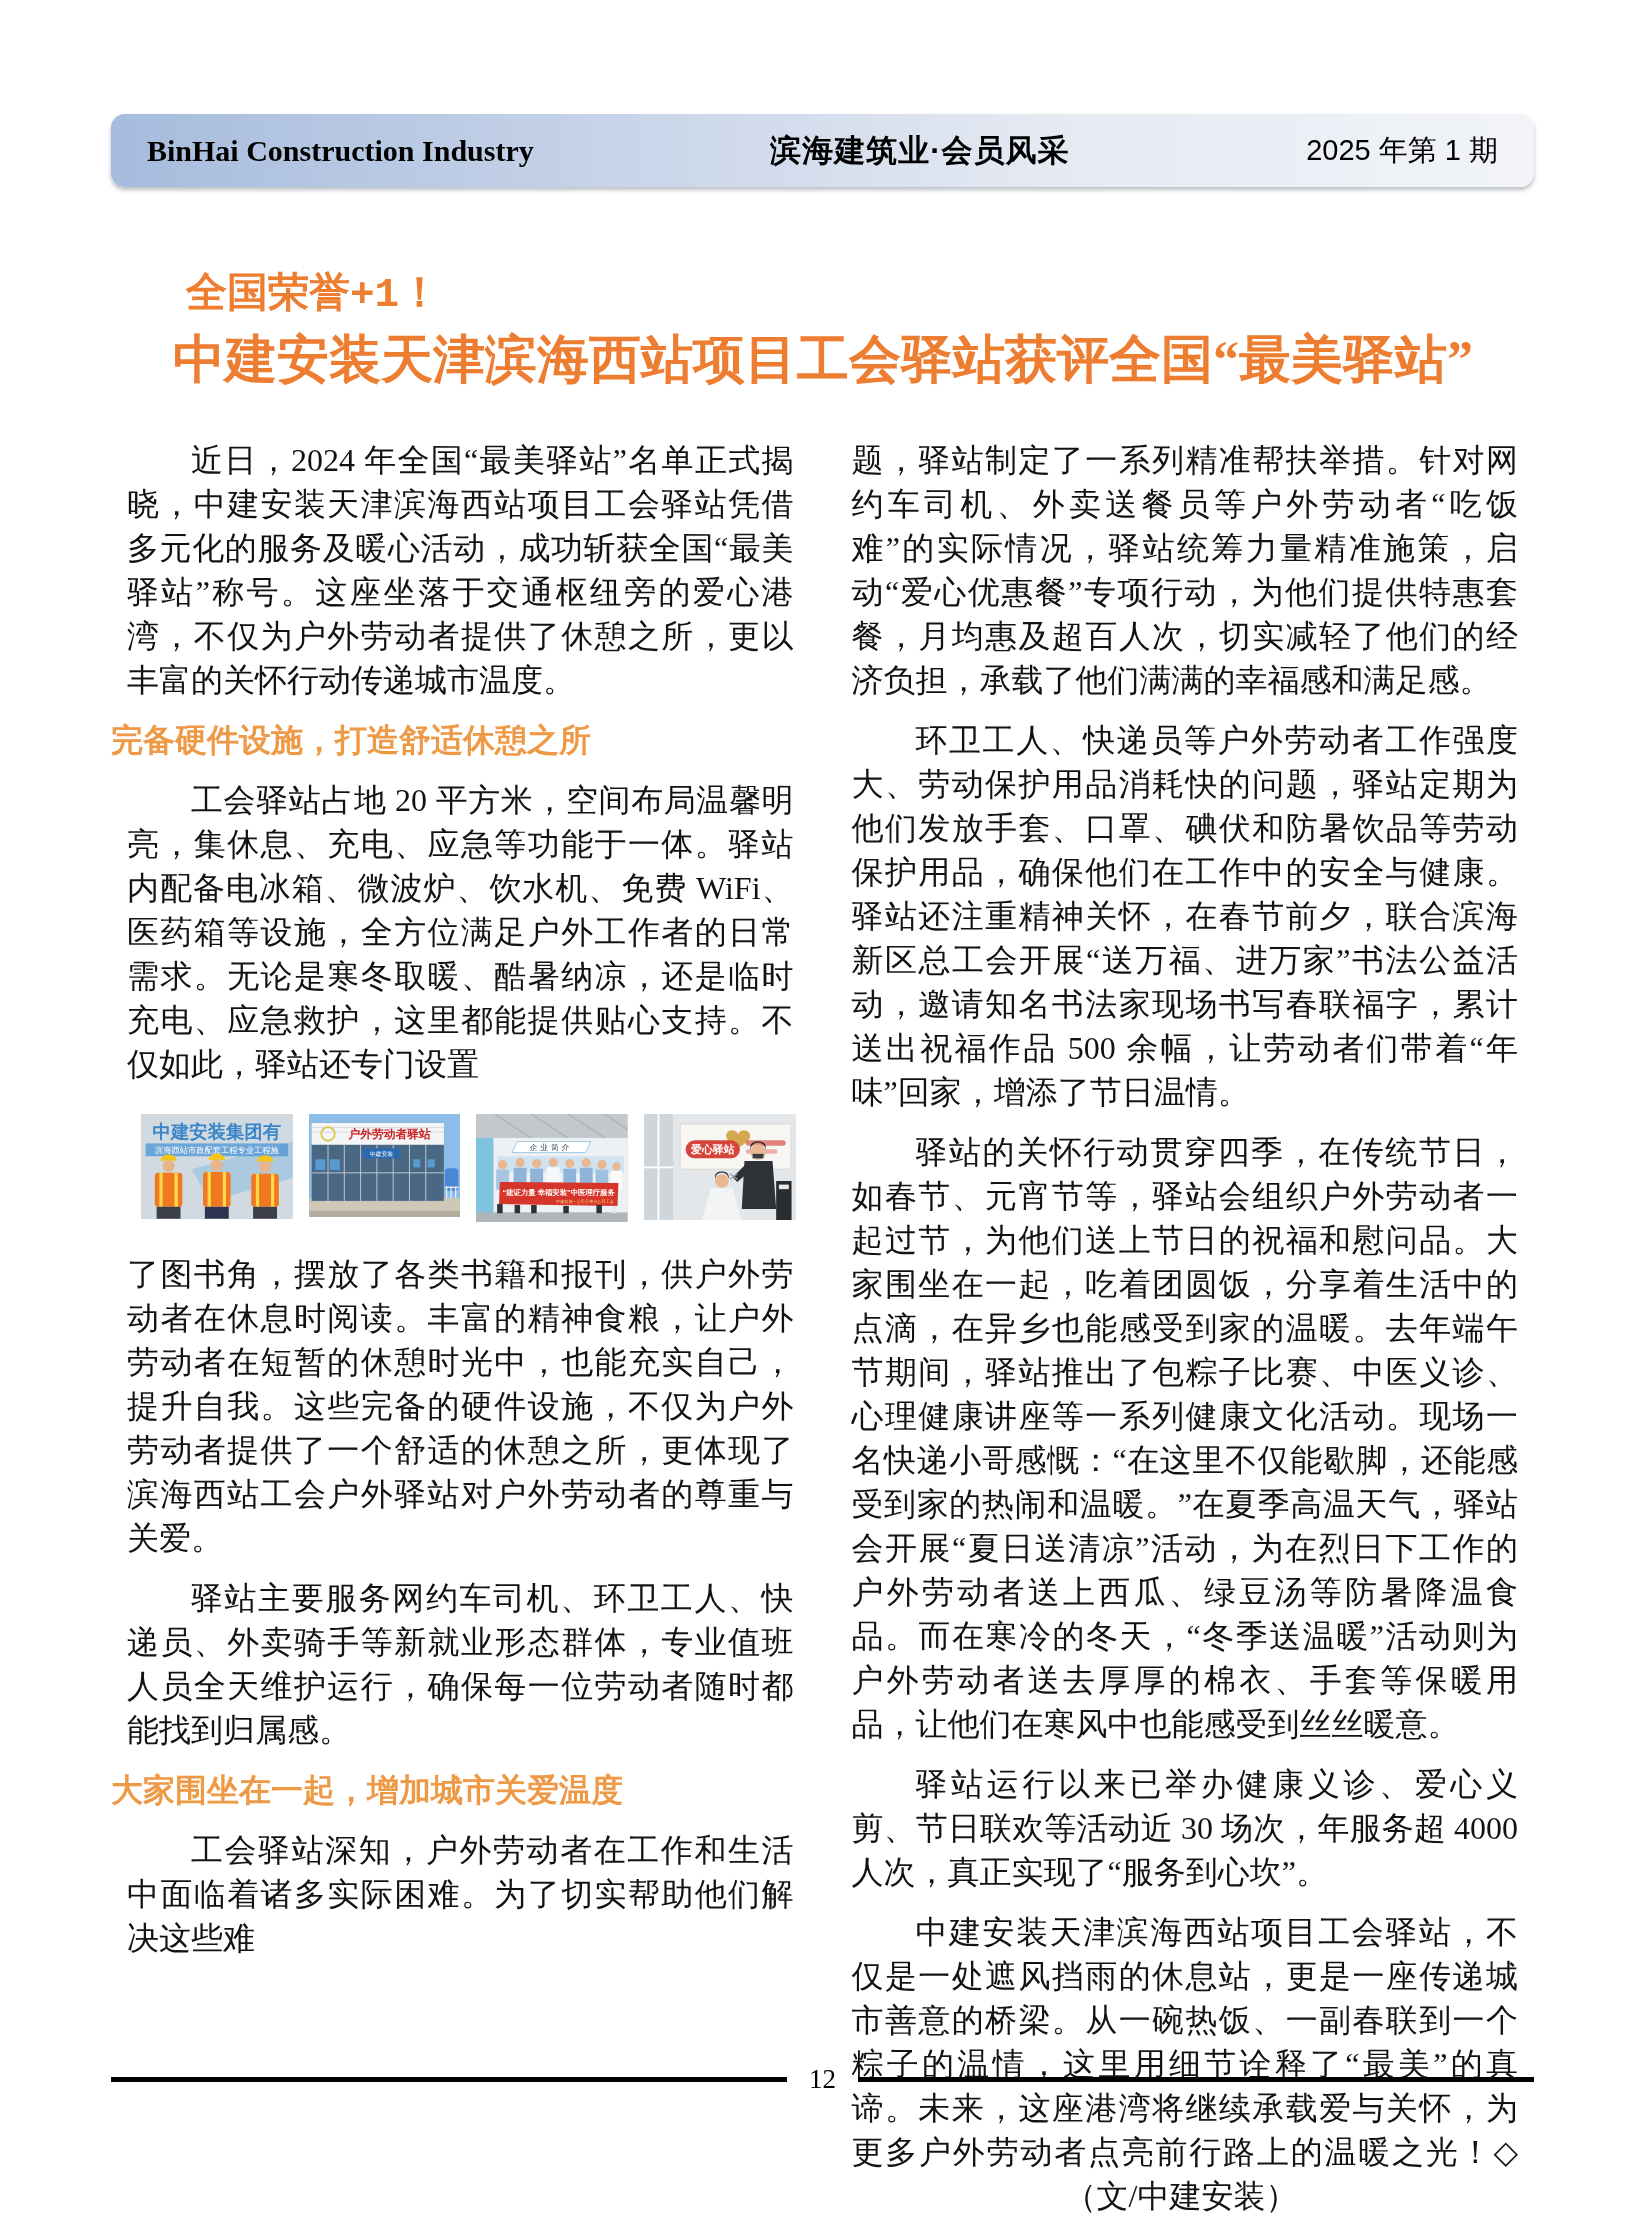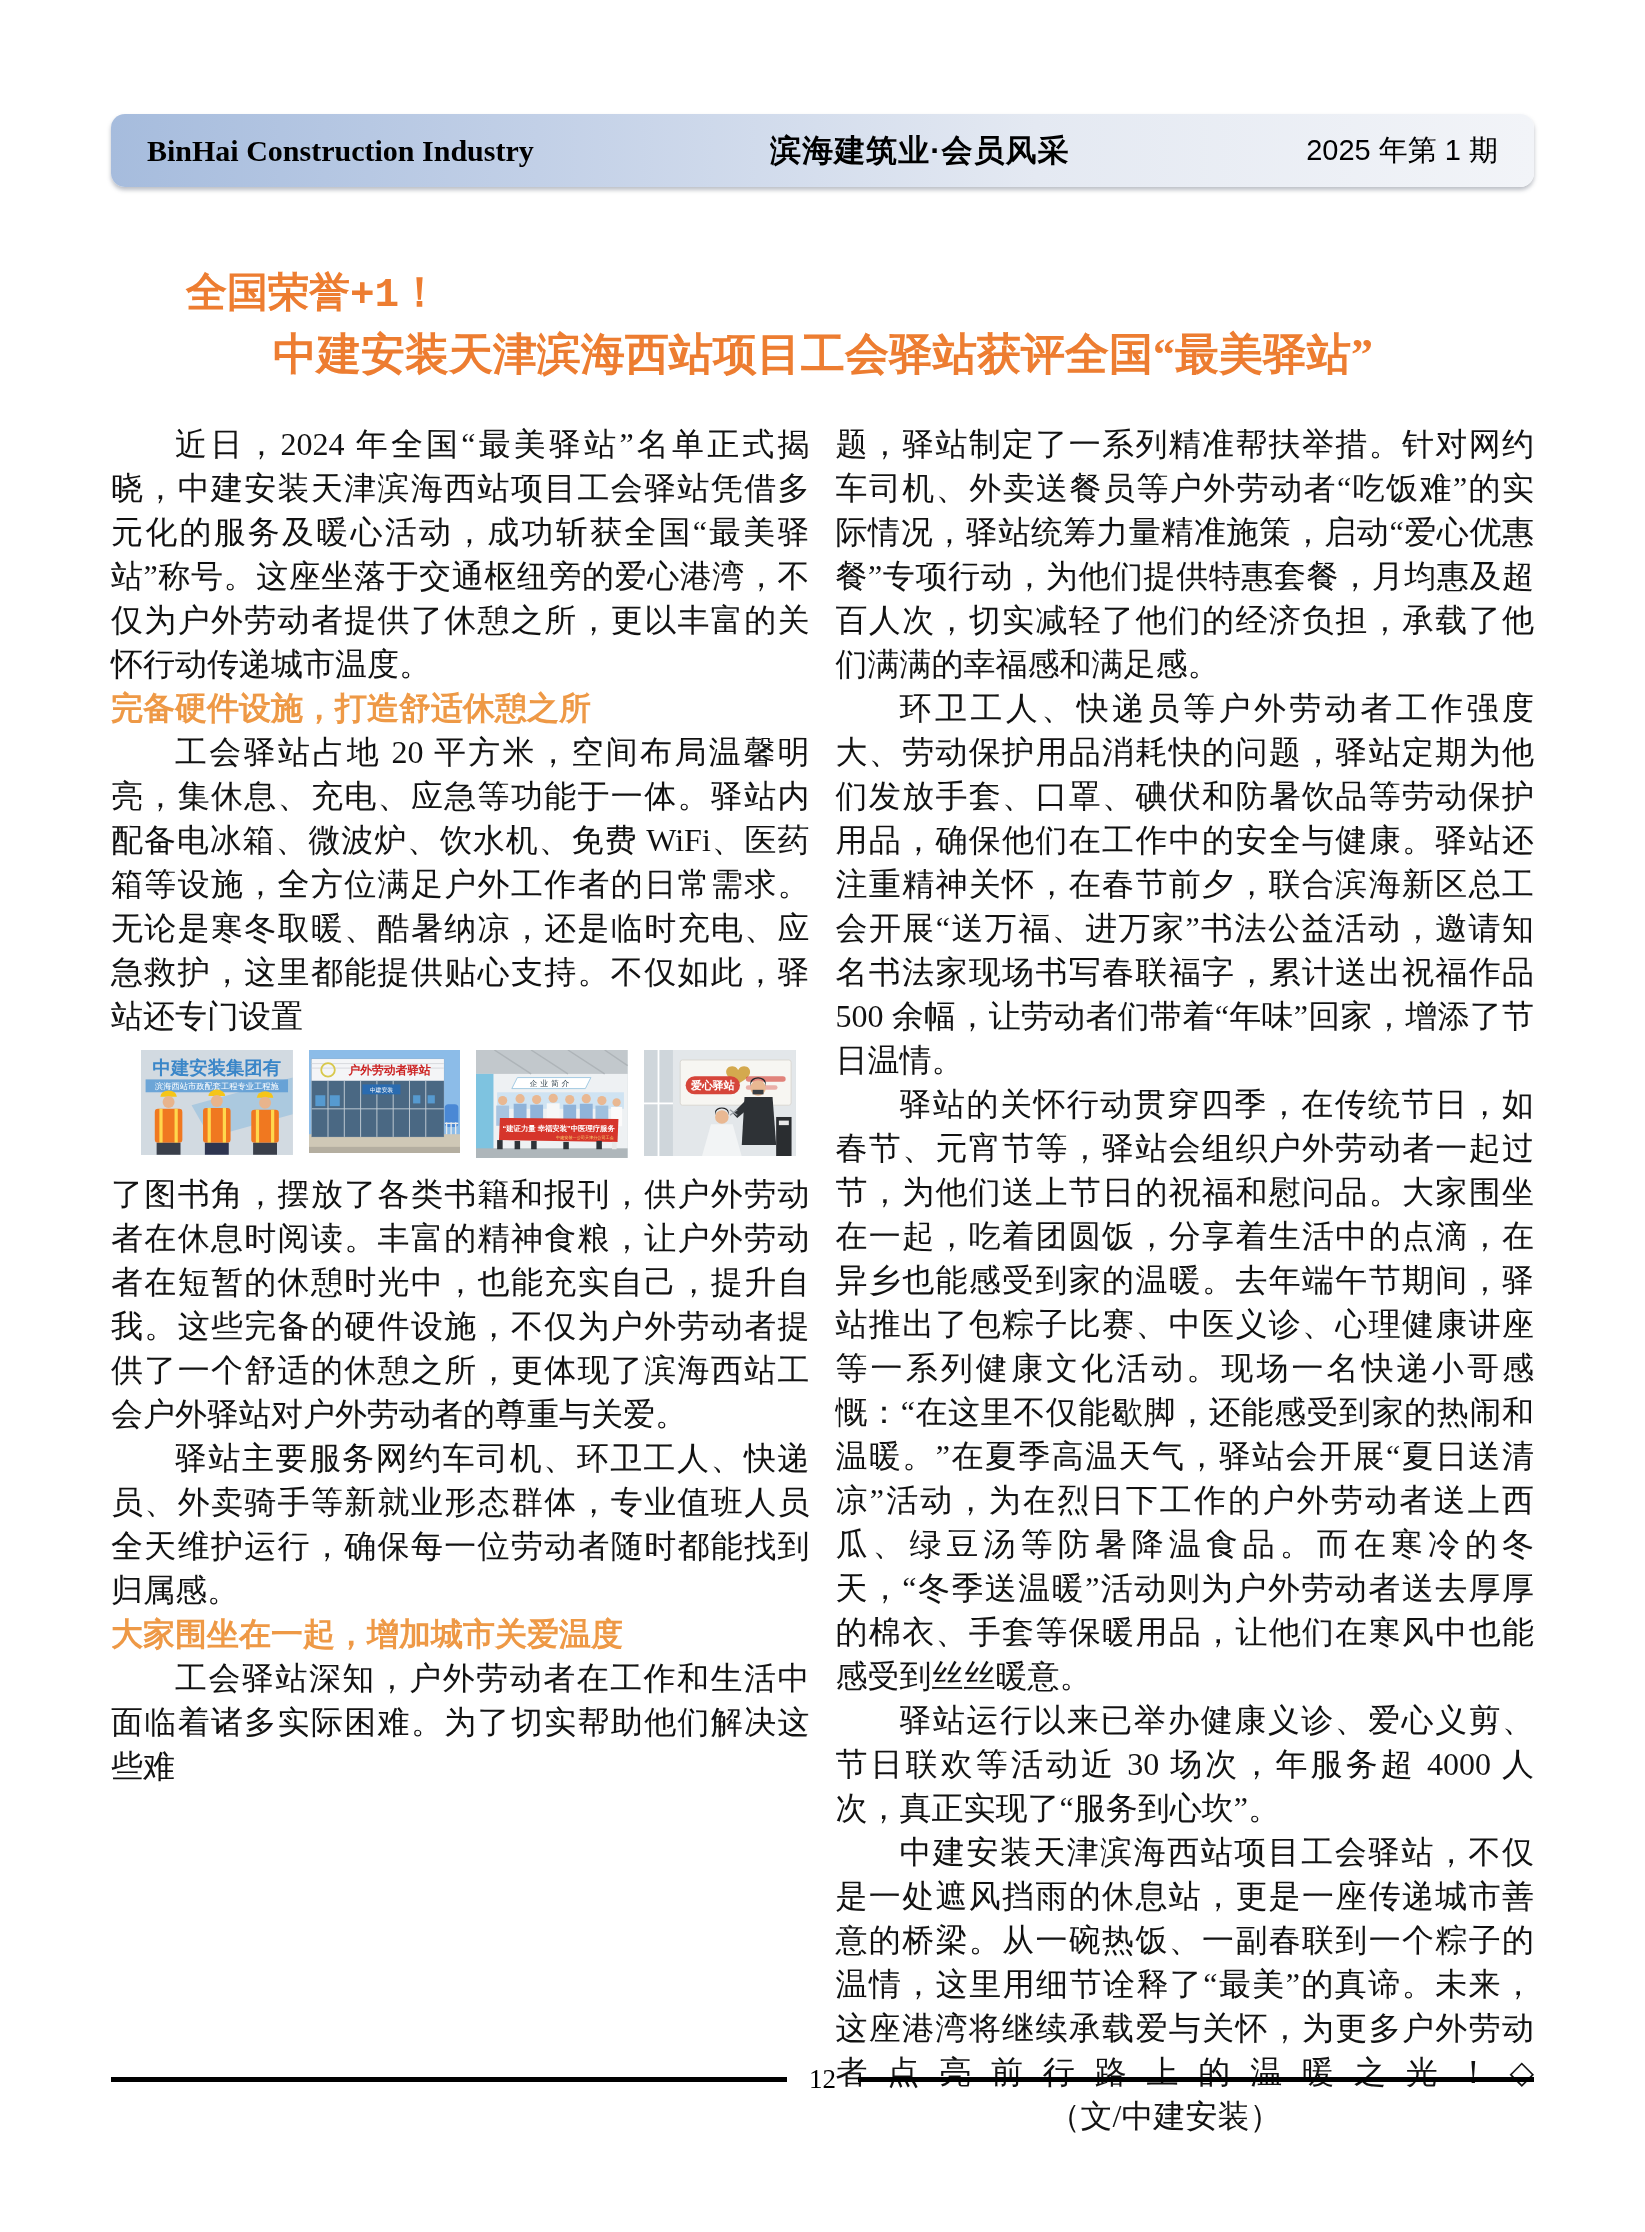--- a/index.html
+++ b/index.html
@@ -17,28 +17,28 @@
   }
   .h-left{font-family:"Liberation Serif","DejaVu Serif",serif;font-weight:bold;font-size:30px;color:#000;}
   .h-center{font-family:"Liberation Sans","DejaVu Sans",sans-serif;font-weight:bold;font-size:31px;color:#000;letter-spacing:1px;}
   .h-right{font-family:"Liberation Sans","DejaVu Sans",sans-serif;font-size:29px;color:#000;}
   
   .kicker{
     position:absolute;top:265px;left:186px;font-size:41px;font-weight:bold;color:#ED7D31;font-family:Liberation Mono, monospace;
   }
   .title{
     position:absolute;top:325px;left:0;width:100%;margin:0;text-align:center;
-    font-size:44px;font-weight:bold;color:#ED7D31;
+    font-size:52px;font-weight:bold;color:#ED7D31;
   }
   
   .columns{
     position:absolute;top:422px;left:111px;width:1423px;display:flex;gap:26px;
   }
   .col{flex:1;font-size:32px;line-height:44px;text-align:justify;}
-  .col p{margin:0;}
+  .col p{margin:16px;}
   .col p.indent{text-indent:2em;}
   .subhead{
     margin:0;color:#EE9946;font-size:32px;line-height:44px;font-weight:600;
   }
   .byline{display:inline-block;margin-left:149px;}
   
   .photo-grid{
     display:grid;grid-template-columns:1fr 1fr 1fr 1fr;gap:14px 16px;
     padding:12px 14px 14px 30px;
   }

